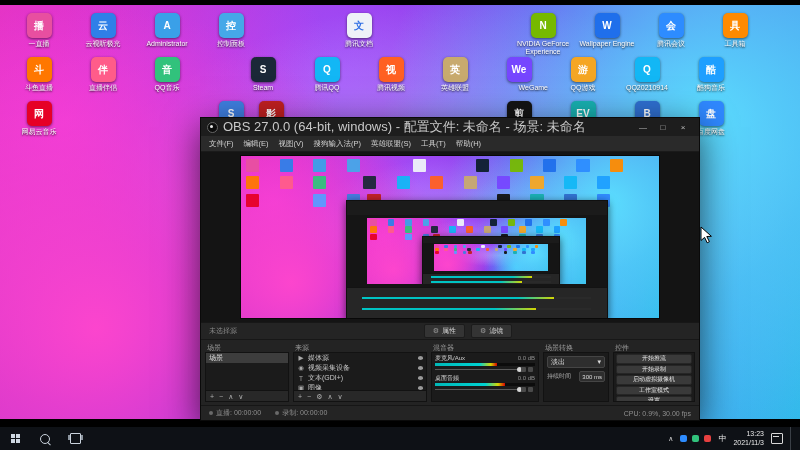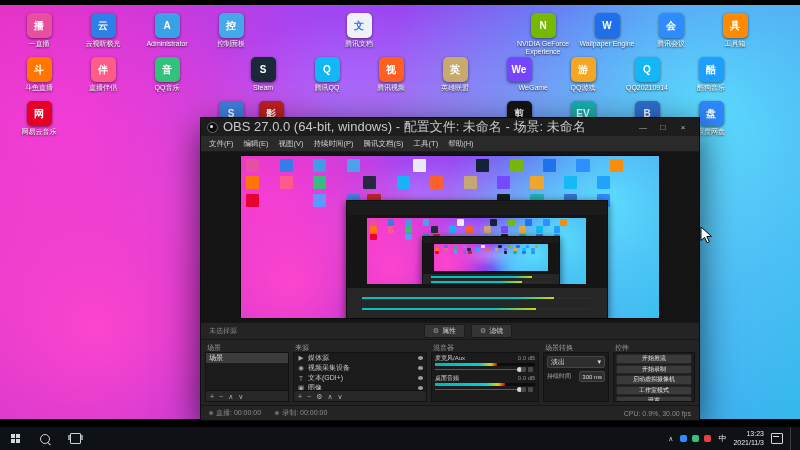--- a/index.html
+++ b/index.html
@@ -259,22 +259,22 @@
     <span class="win-btns">
       <span class="win-btn">—</span>
       <span class="win-btn">□</span>
       <span class="win-btn">×</span>
     </span>
   </div>
   <div class="menubar" id="obs-menubar">
       <span class="menu-item">文件(F)</span>
       <span class="menu-item">编辑(E)</span>
       <span class="menu-item">视图(V)</span>
-      <span class="menu-item">持续时间(P)</span>
-      <span class="menu-item">腾讯文档(S)</span>
+      <span class="menu-item">搜狗输入法(P)</span>
+      <span class="menu-item">英雄联盟(S)</span>
       <span class="menu-item">工具(T)</span>
       <span class="menu-item">帮助(H)</span>
     </div>
   <div class="preview">
     <div id="capture" class="wp" style="position: absolute;">
         <div class="mini-ic" style="left: 5.225px; top: 3.13043px; width: 13.0625px; height: 13.0625px; background: rgb(232, 79, 160);"></div>
         <div class="mini-ic" style="left: 38.665px; top: 3.13043px; width: 13.0625px; height: 13.0625px; background: rgb(47, 127, 232);"></div>
         <div class="mini-ic" style="left: 72.105px; top: 3.13043px; width: 13.0625px; height: 13.0625px; background: rgb(58, 160, 232);"></div>
         <div class="mini-ic" style="left: 105.545px; top: 3.13043px; width: 13.0625px; height: 13.0625px; background: rgb(69, 168, 232);"></div>
         <div class="mini-ic" style="left: 172.425px; top: 3.13043px; width: 13.0625px; height: 13.0625px; background: rgb(238, 242, 248);"></div>

